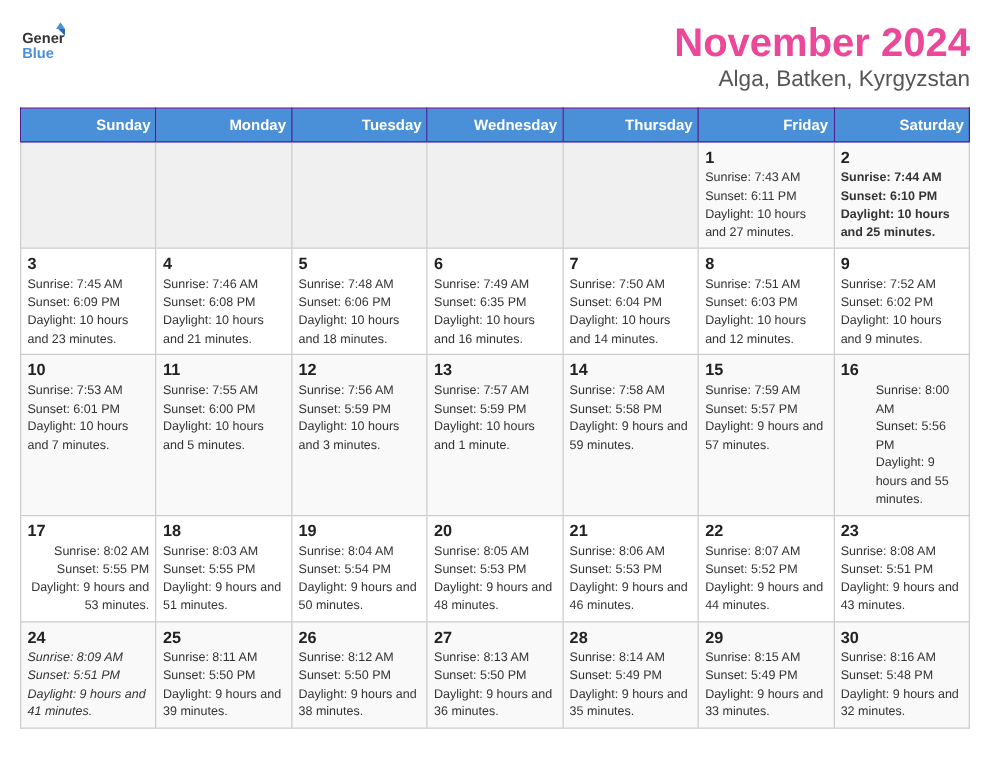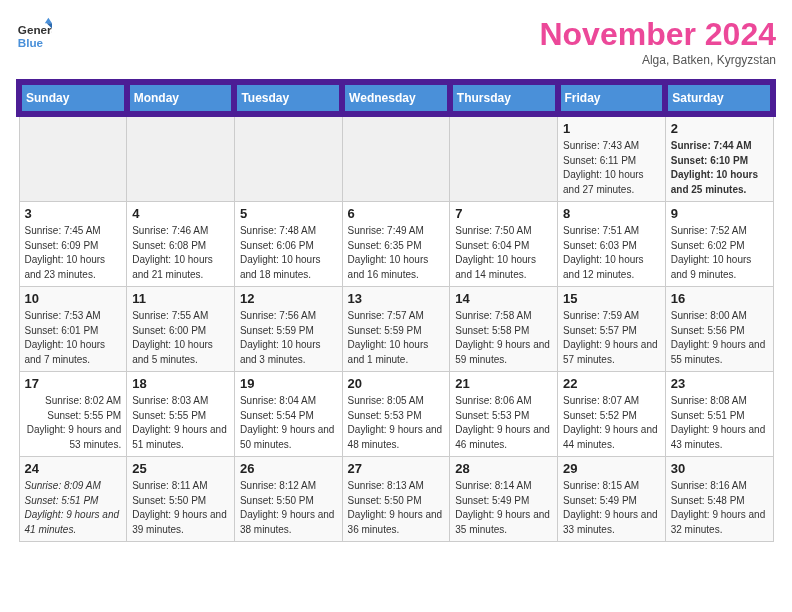--- a/index.html
+++ b/index.html
@@ -27,35 +27,35 @@
     }
     .title-block {
       text-align: right;
     }
     .month-title {
       font-size: 32px;
       font-weight: bold;
       color: #ec4899;
     }
     .location {
-      font-size: 12px;
+      font-size: 18px;
       color: #555;
     }
     table {
       width: 100%;
       border-collapse: collapse;
       font-size: 11px;
     }
     thead tr th {
       background: #4a90d9;
       color: #fff;
       padding: 6px 4px;
-      text-align: left;
+      text-align: right;
       font-size: 12px;
-      border: 6px solid #4c1d95;
+      border: 1px solid #4c1d95;
     }
     tbody tr td {
       border: 1px solid #ccc;
       vertical-align: top;
       padding: 4px 5px;
       height: 80px;
       width: 14.28%;
       background: #fff;
     }
     tbody tr:nth-child(odd) td {
@@ -203,21 +203,21 @@
 Daylight: 9 hours and 59 minutes.</div>
         </td>
         <td>
           <span class="day-num">15</span>
           <div class="day-info" style="white-space: pre-line;">Sunrise: 7:59 AM
 Sunset: 5:57 PM
 Daylight: 9 hours and 57 minutes.</div>
         </td>
         <td>
           <span class="day-num">16</span>
-          <div class="day-info" style="white-space: pre-line;">Sunrise: 8:00 AM
+          <div class="day-info" style="white-space: pre-line; margin-left: 28px;">Sunrise: 8:00 AM
 Sunset: 5:56 PM
 Daylight: 9 hours and 55 minutes.</div>
         </td>
       </tr>
       <tr>
         <td>
           <span class="day-num">17</span>
           <div class="day-info" style="white-space: pre-line; text-align: right;">Sunrise: 8:02 AM
 Sunset: 5:55 PM
 Daylight: 9 hours and 53 minutes.</div>

